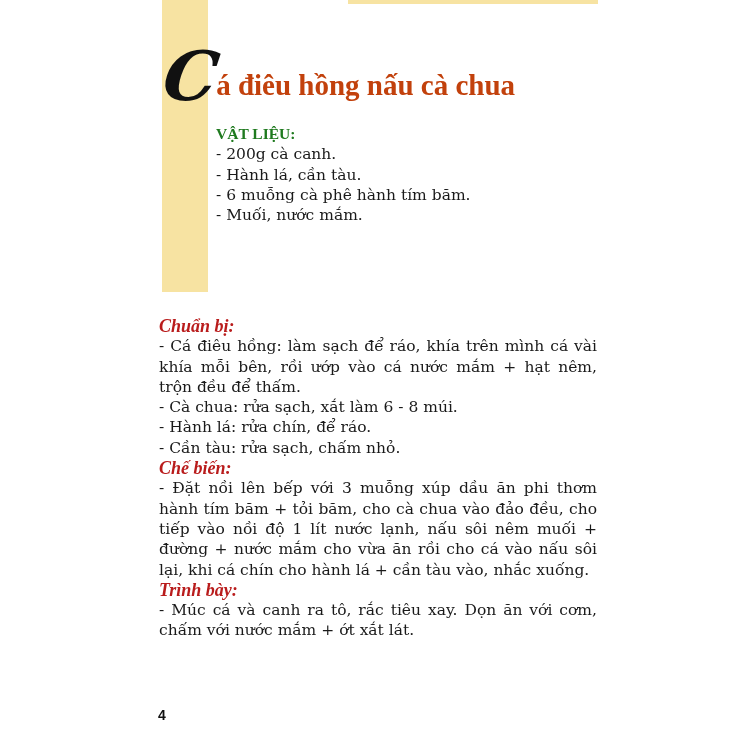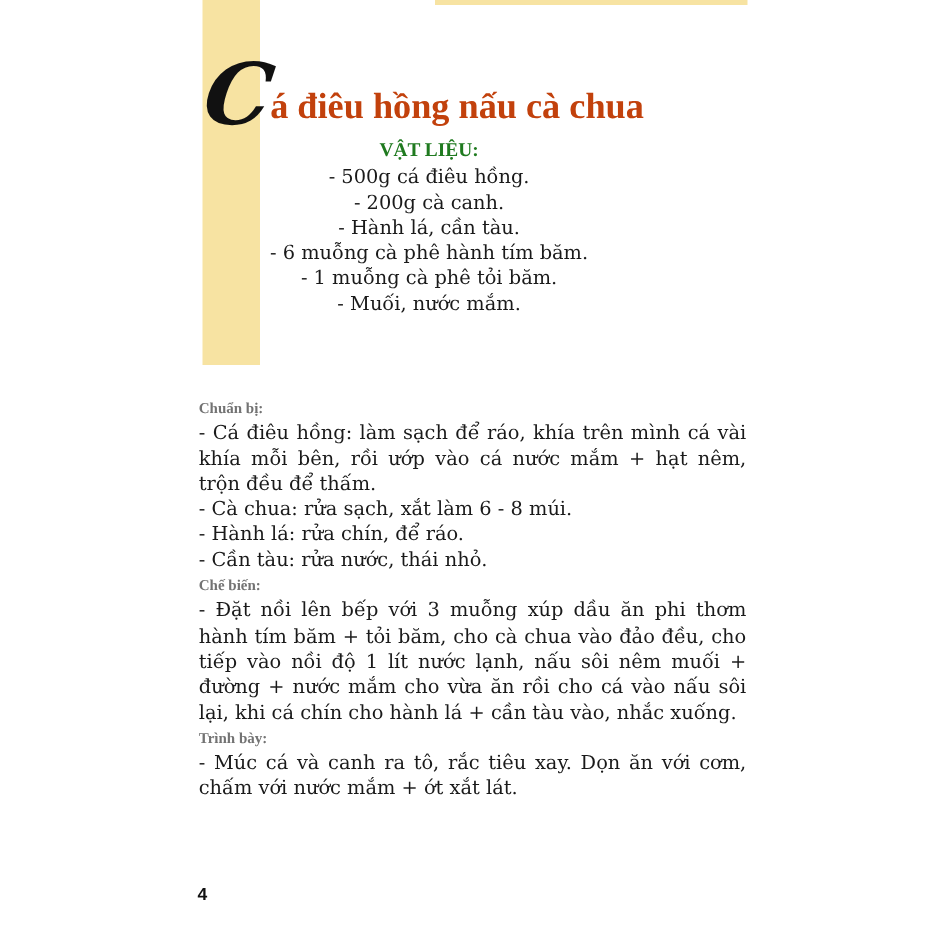--- a/index.html
+++ b/index.html
@@ -24,58 +24,56 @@
       font-family: "DejaVu Serif", serif; font-style: italic; font-weight: bold;
       font-size: 68px; line-height: 60px; color: #111; transform: skewX(-8deg);
       letter-spacing: -4px; margin-right: 2px;
     }
     .title .rest {
       font-family: "Liberation Serif", serif; font-weight: bold;
       font-size: 29px; color: #c2410c; line-height: 34px; padding-bottom: 4px;
     }
     .block { position: absolute; font-size: 15.5px; line-height: 20.3px; }
     .h-green { color: #1f7a1f; font-weight: bold; font-size: 15.5px; font-family: "Liberation Serif", serif; }
-    .h-red { color: #737373; font-weight: bold; font-size: 12px; font-family: "Liberation Serif", serif; }
+    .h-red { color: #b91c1c; font-weight: bold; font-style: italic; font-size: 18px; font-family: "Liberation Serif", serif; }
     .line { white-space: nowrap; }
     .para { text-align: justify; width: 438px; }
-    .ingredients { left: 216px; top: 111px; text-align: center; }
+    .ingredients { left: 216px; top: 124px; }
     .method { left: 159px; top: 316px; width: 440px; }
     .page-num {
       position: absolute; left: 158px; top: 707px; font-family: "Liberation Sans", sans-serif;
       font-weight: bold; font-size: 14px; color: #111;
     }
   </style>
 </head>
 <body>
 
 <div class="band-vertical"></div>
 <div class="band-top"></div>
 
 <div class="title">
   <span class="dropcap">C</span>
   <span class="rest">á điêu hồng nấu cà chua</span>
 </div>
 
 <div class="block ingredients">
   <div class="h-green">VẬT LIỆU:</div>
-  <div class="line">- 500g cá điêu hồng.</div>
   <div class="line">- 200g cà canh.</div>
   <div class="line">- Hành lá, cần tàu.</div>
   <div class="line">- 6 muỗng cà phê hành tím băm.</div>
-  <div class="line">- 1 muỗng cà phê tỏi băm.</div>
   <div class="line">- Muối, nước mắm.</div>
 </div>
 
 <div class="block method">
 
   <div class="h-red">Chuẩn bị:</div>
   <div class="para">- Cá điêu hồng: làm sạch để ráo, khía trên mình cá vài khía mỗi bên, rồi ướp vào cá nước mắm + hạt nêm, trộn đều để thấm.</div>
   <div class="para">- Cà chua: rửa sạch, xắt làm 6 - 8 múi.</div>
   <div class="para">- Hành lá: rửa chín, để ráo.</div>
-  <div class="para">- Cần tàu: rửa nước, thái nhỏ.</div>
+  <div class="para">- Cần tàu: rửa sạch, chấm nhỏ.</div>
 
   <div class="h-red">Chế biến:</div>
   <div class="para">- Đặt nồi lên bếp với 3 muỗng xúp dầu ăn phi thơm hành tím băm + tỏi băm, cho cà chua vào đảo đều, cho tiếp vào nồi độ 1 lít nước lạnh, nấu sôi nêm muối + đường + nước mắm cho vừa ăn rồi cho cá vào nấu sôi lại, khi cá chín cho hành lá + cần tàu vào, nhắc xuống.</div>
 
   <div class="h-red">Trình bày:</div>
   <div class="para">- Múc cá và canh ra tô, rắc tiêu xay. Dọn ăn với cơm, chấm với nước mắm + ớt xắt lát.</div>
 </div>
 
 <div class="page-num">4</div>
 

